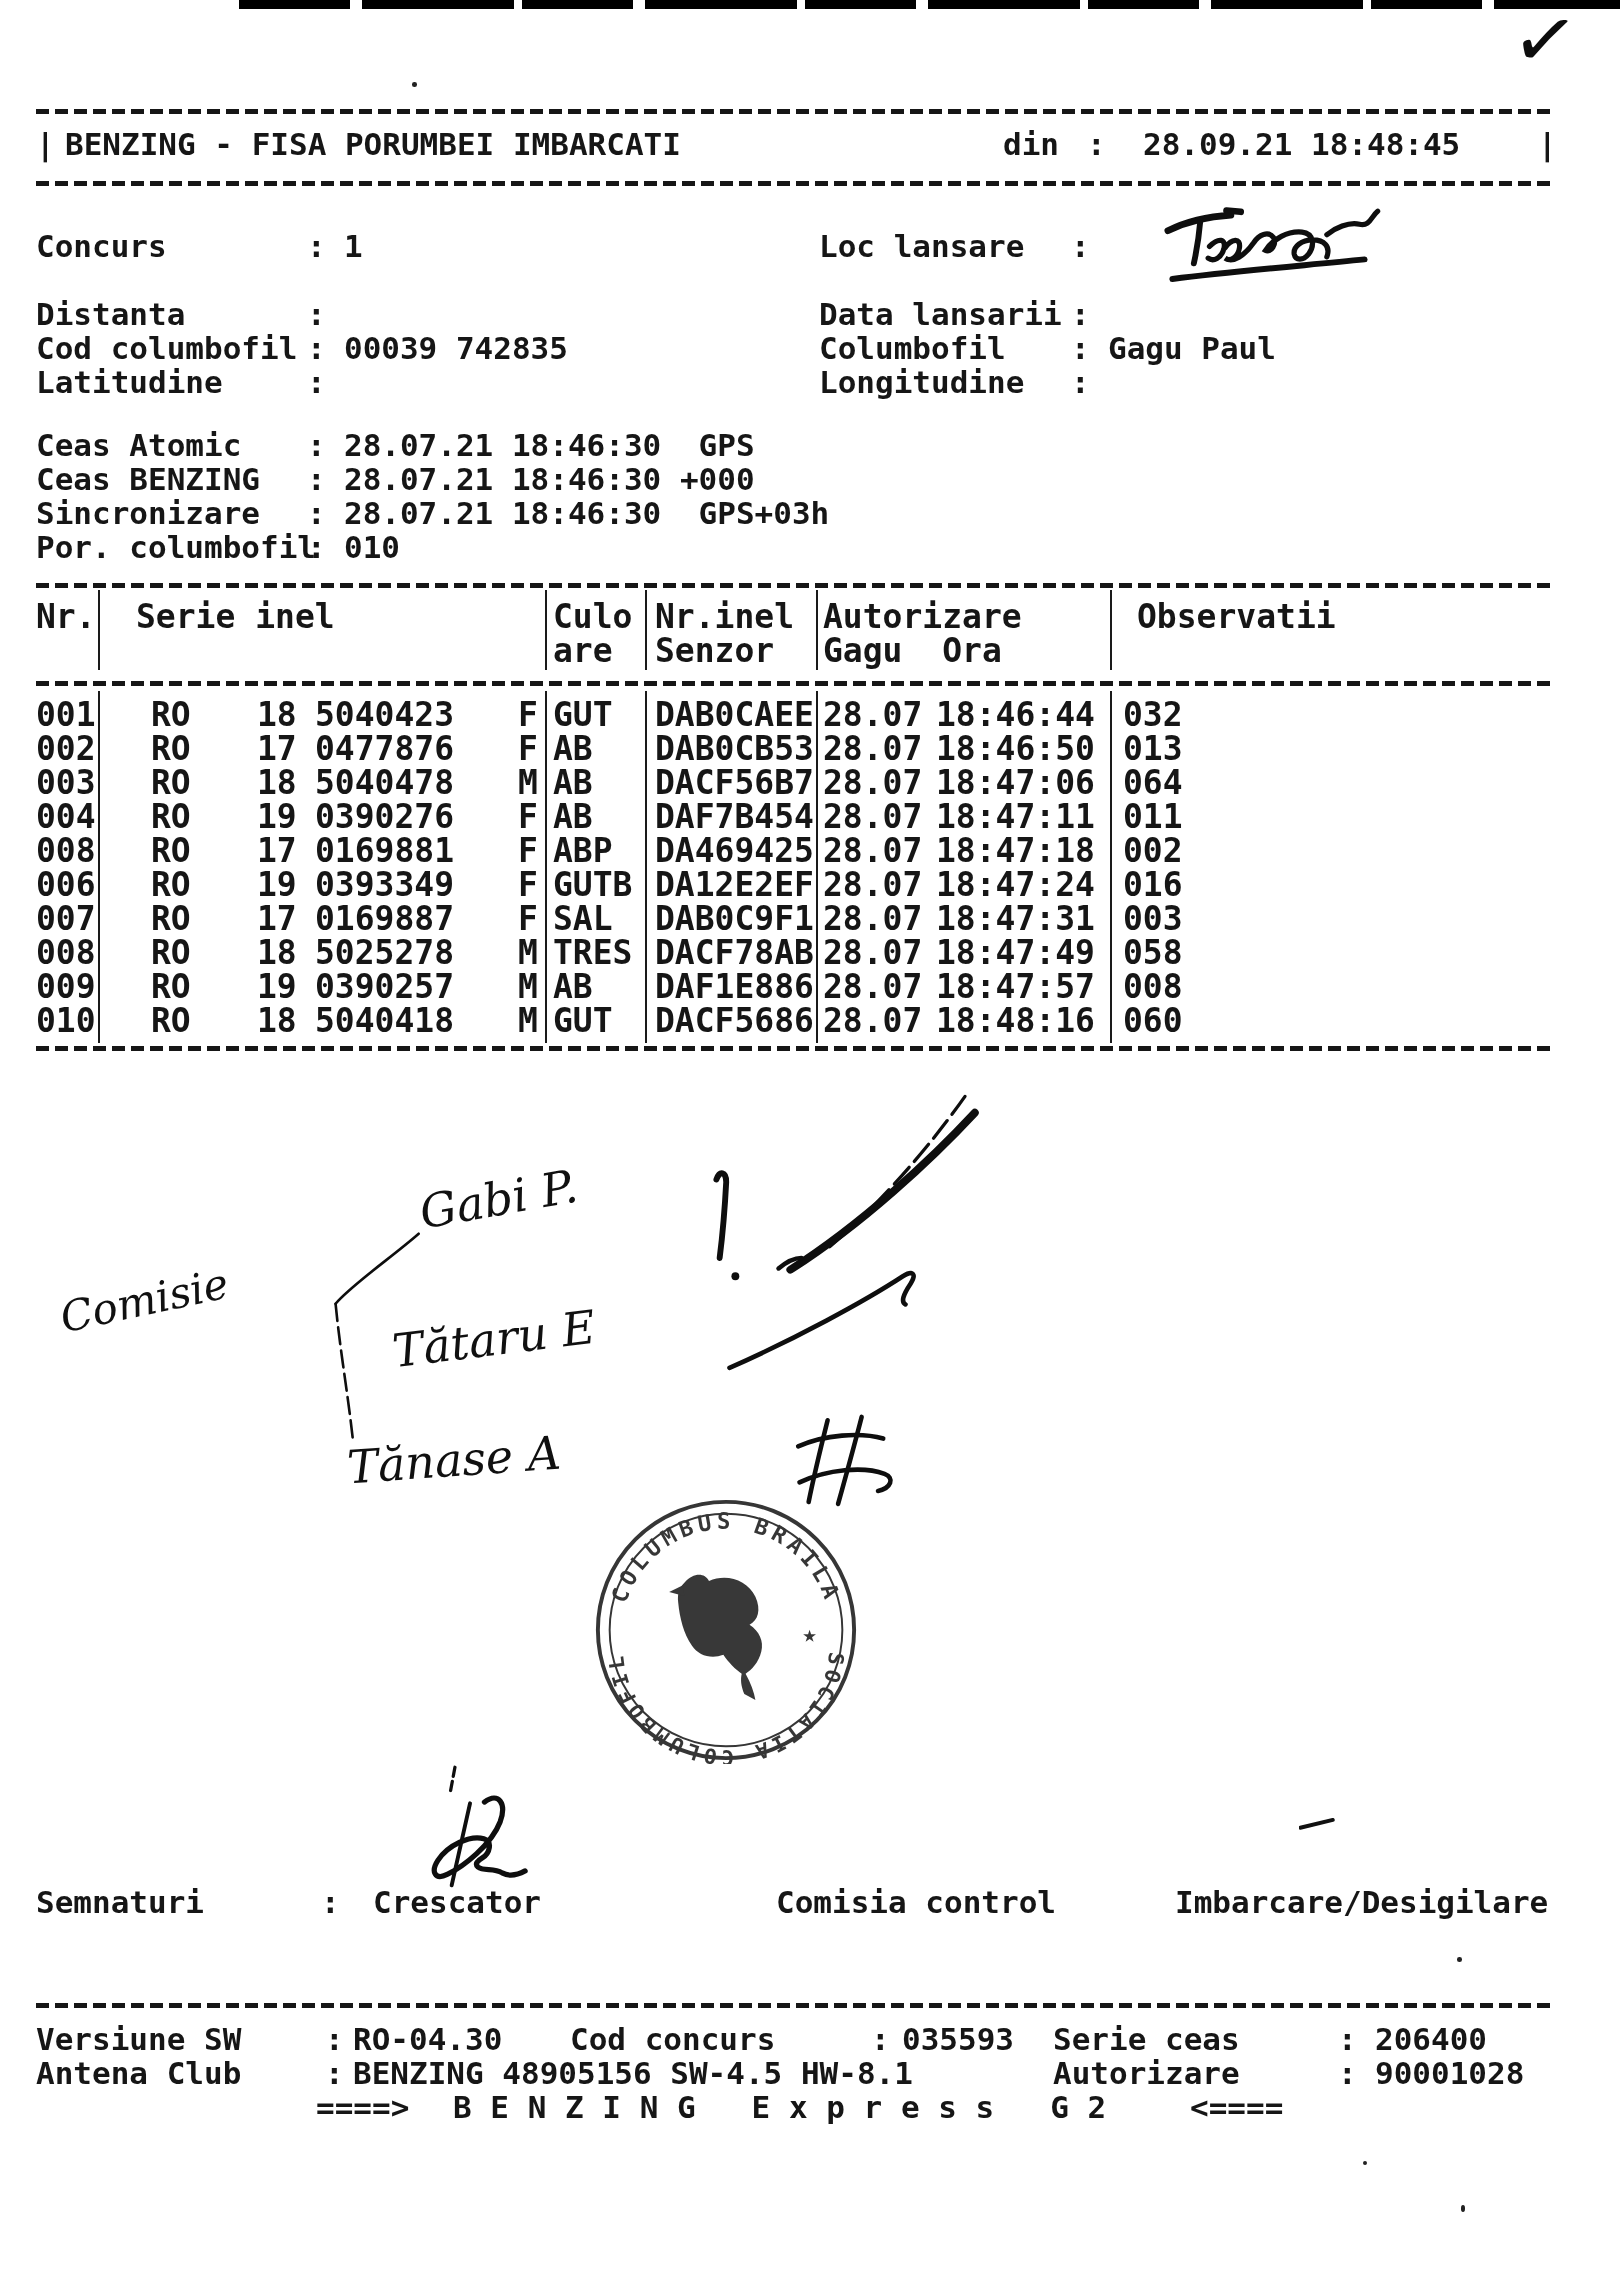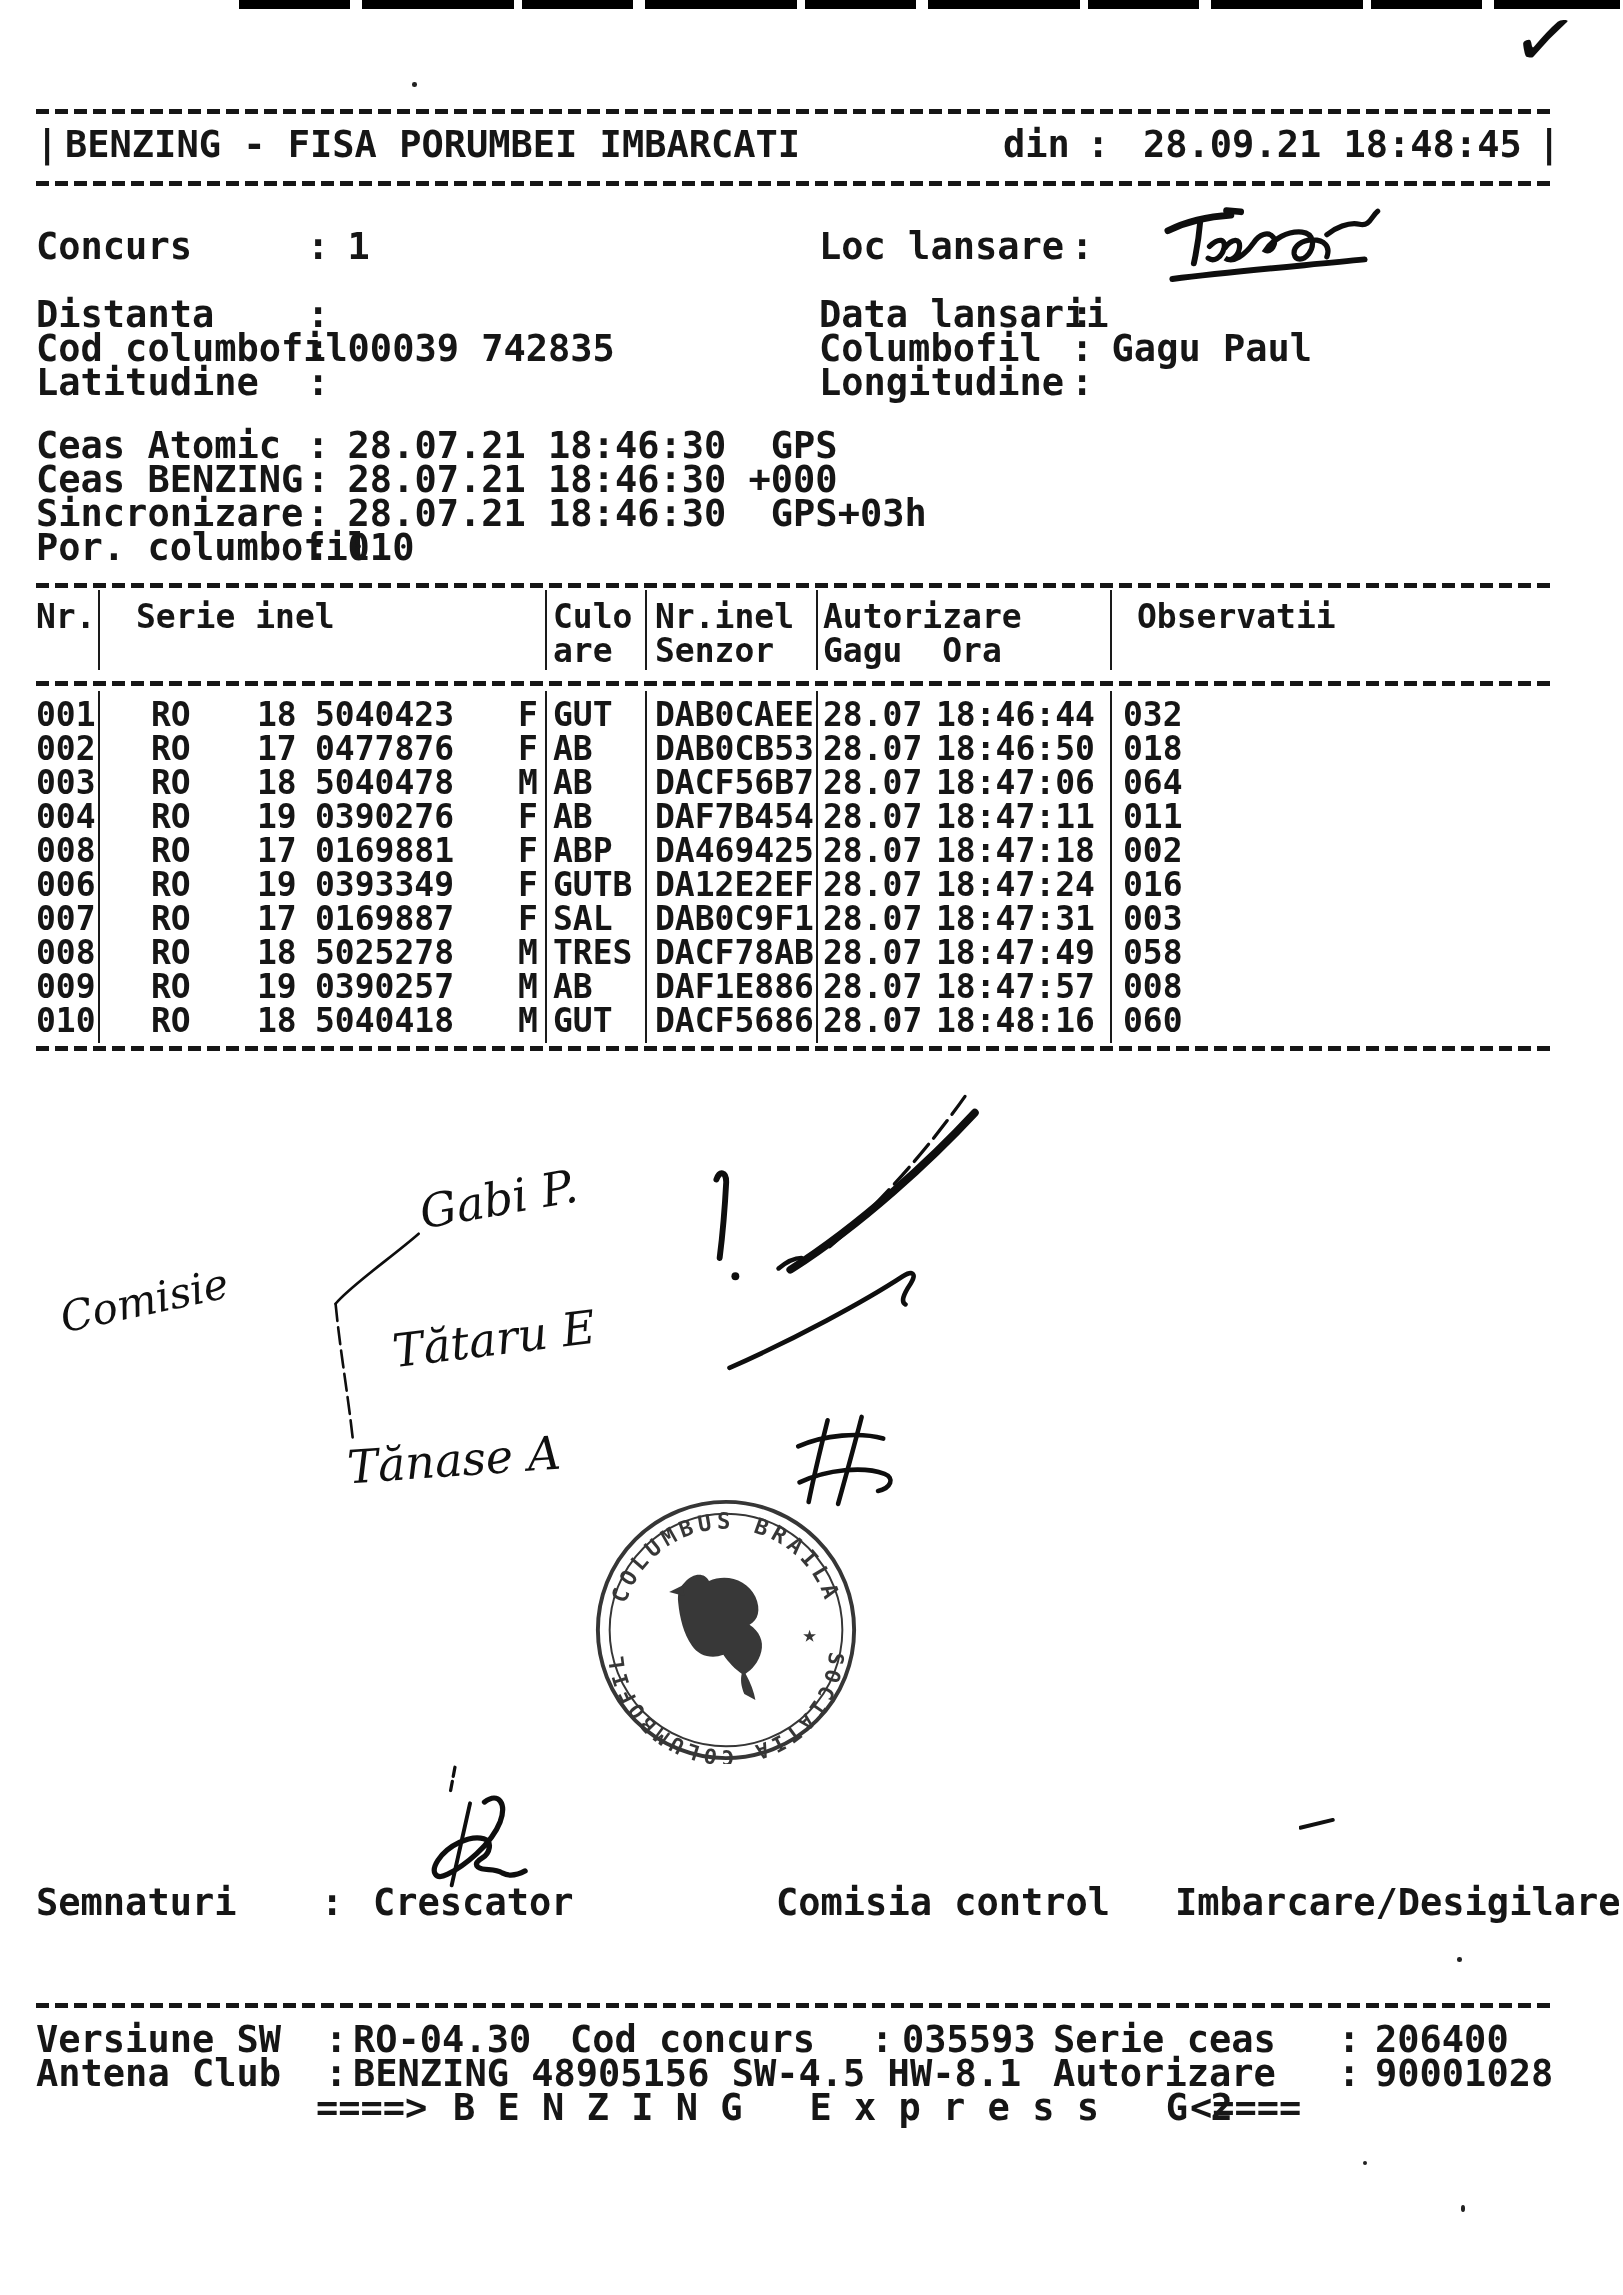--- a/index.html
+++ b/index.html
@@ -1,18 +1,18 @@
 <!DOCTYPE html>
 <html style="font-size:10.5px"><head>
 <meta charset="utf-8">
 <style>
   html,body{margin:0;padding:0;}
   body{width:1623px;height:2295px;background:#ffffff;position:relative;overflow:hidden;
        font-family:"DejaVu Sans Mono",monospace;font-weight:700;color:#161616;}
-  .line{position:absolute;white-space:pre;font-size:37px;line-height:37px;}
+  .line{position:absolute;white-space:pre;font-size:31px;line-height:37px;}
   .abs{position:absolute;white-space:pre;}
   .lb14{display:inline-block;width:271px;}
   .lb13{display:inline-block;width:252px;}
   .gap1{margin-left:18.3px;}
   .dash{position:absolute;left:36px;width:1520px;height:4.6px;
         background:repeating-linear-gradient(90deg,#161616 0 13px,transparent 13px 19px);}
   .vline{position:absolute;width:2px;background:#1a1a1a;}
   .trow{position:absolute;left:0;top:0;width:1623px;height:34px;font-size:33px;}
   .c{position:absolute;top:0;white-space:pre;}
   .x-nr{left:36px}.x-tara{left:151px}.x-an{left:257px}.x-inel{left:315px}.x-sex{left:518px}
@@ -109,21 +109,21 @@
 <div class="trow" style="top:729px">
     <span class="c x-nr">002</span>
     <span class="c x-tara">RO</span>
     <span class="c x-an">17</span>
     <span class="c x-inel">0477876</span>
     <span class="c x-sex">F</span>
     <span class="c x-cul">AB</span>
     <span class="c x-sen">DAB0CB53</span>
     <span class="c x-data">28.07</span>
     <span class="c x-ora">18:46:50</span>
-    <span class="c x-obs">018</span>
+    <span class="c x-obs">013</span>
   </div>
 <div class="trow" style="top:763px">
     <span class="c x-nr">003</span>
     <span class="c x-tara">RO</span>
     <span class="c x-an">18</span>
     <span class="c x-inel">5040478</span>
     <span class="c x-sex">M</span>
     <span class="c x-cul">AB</span>
     <span class="c x-sen">DACF56B7</span>
     <span class="c x-data">28.07</span>

